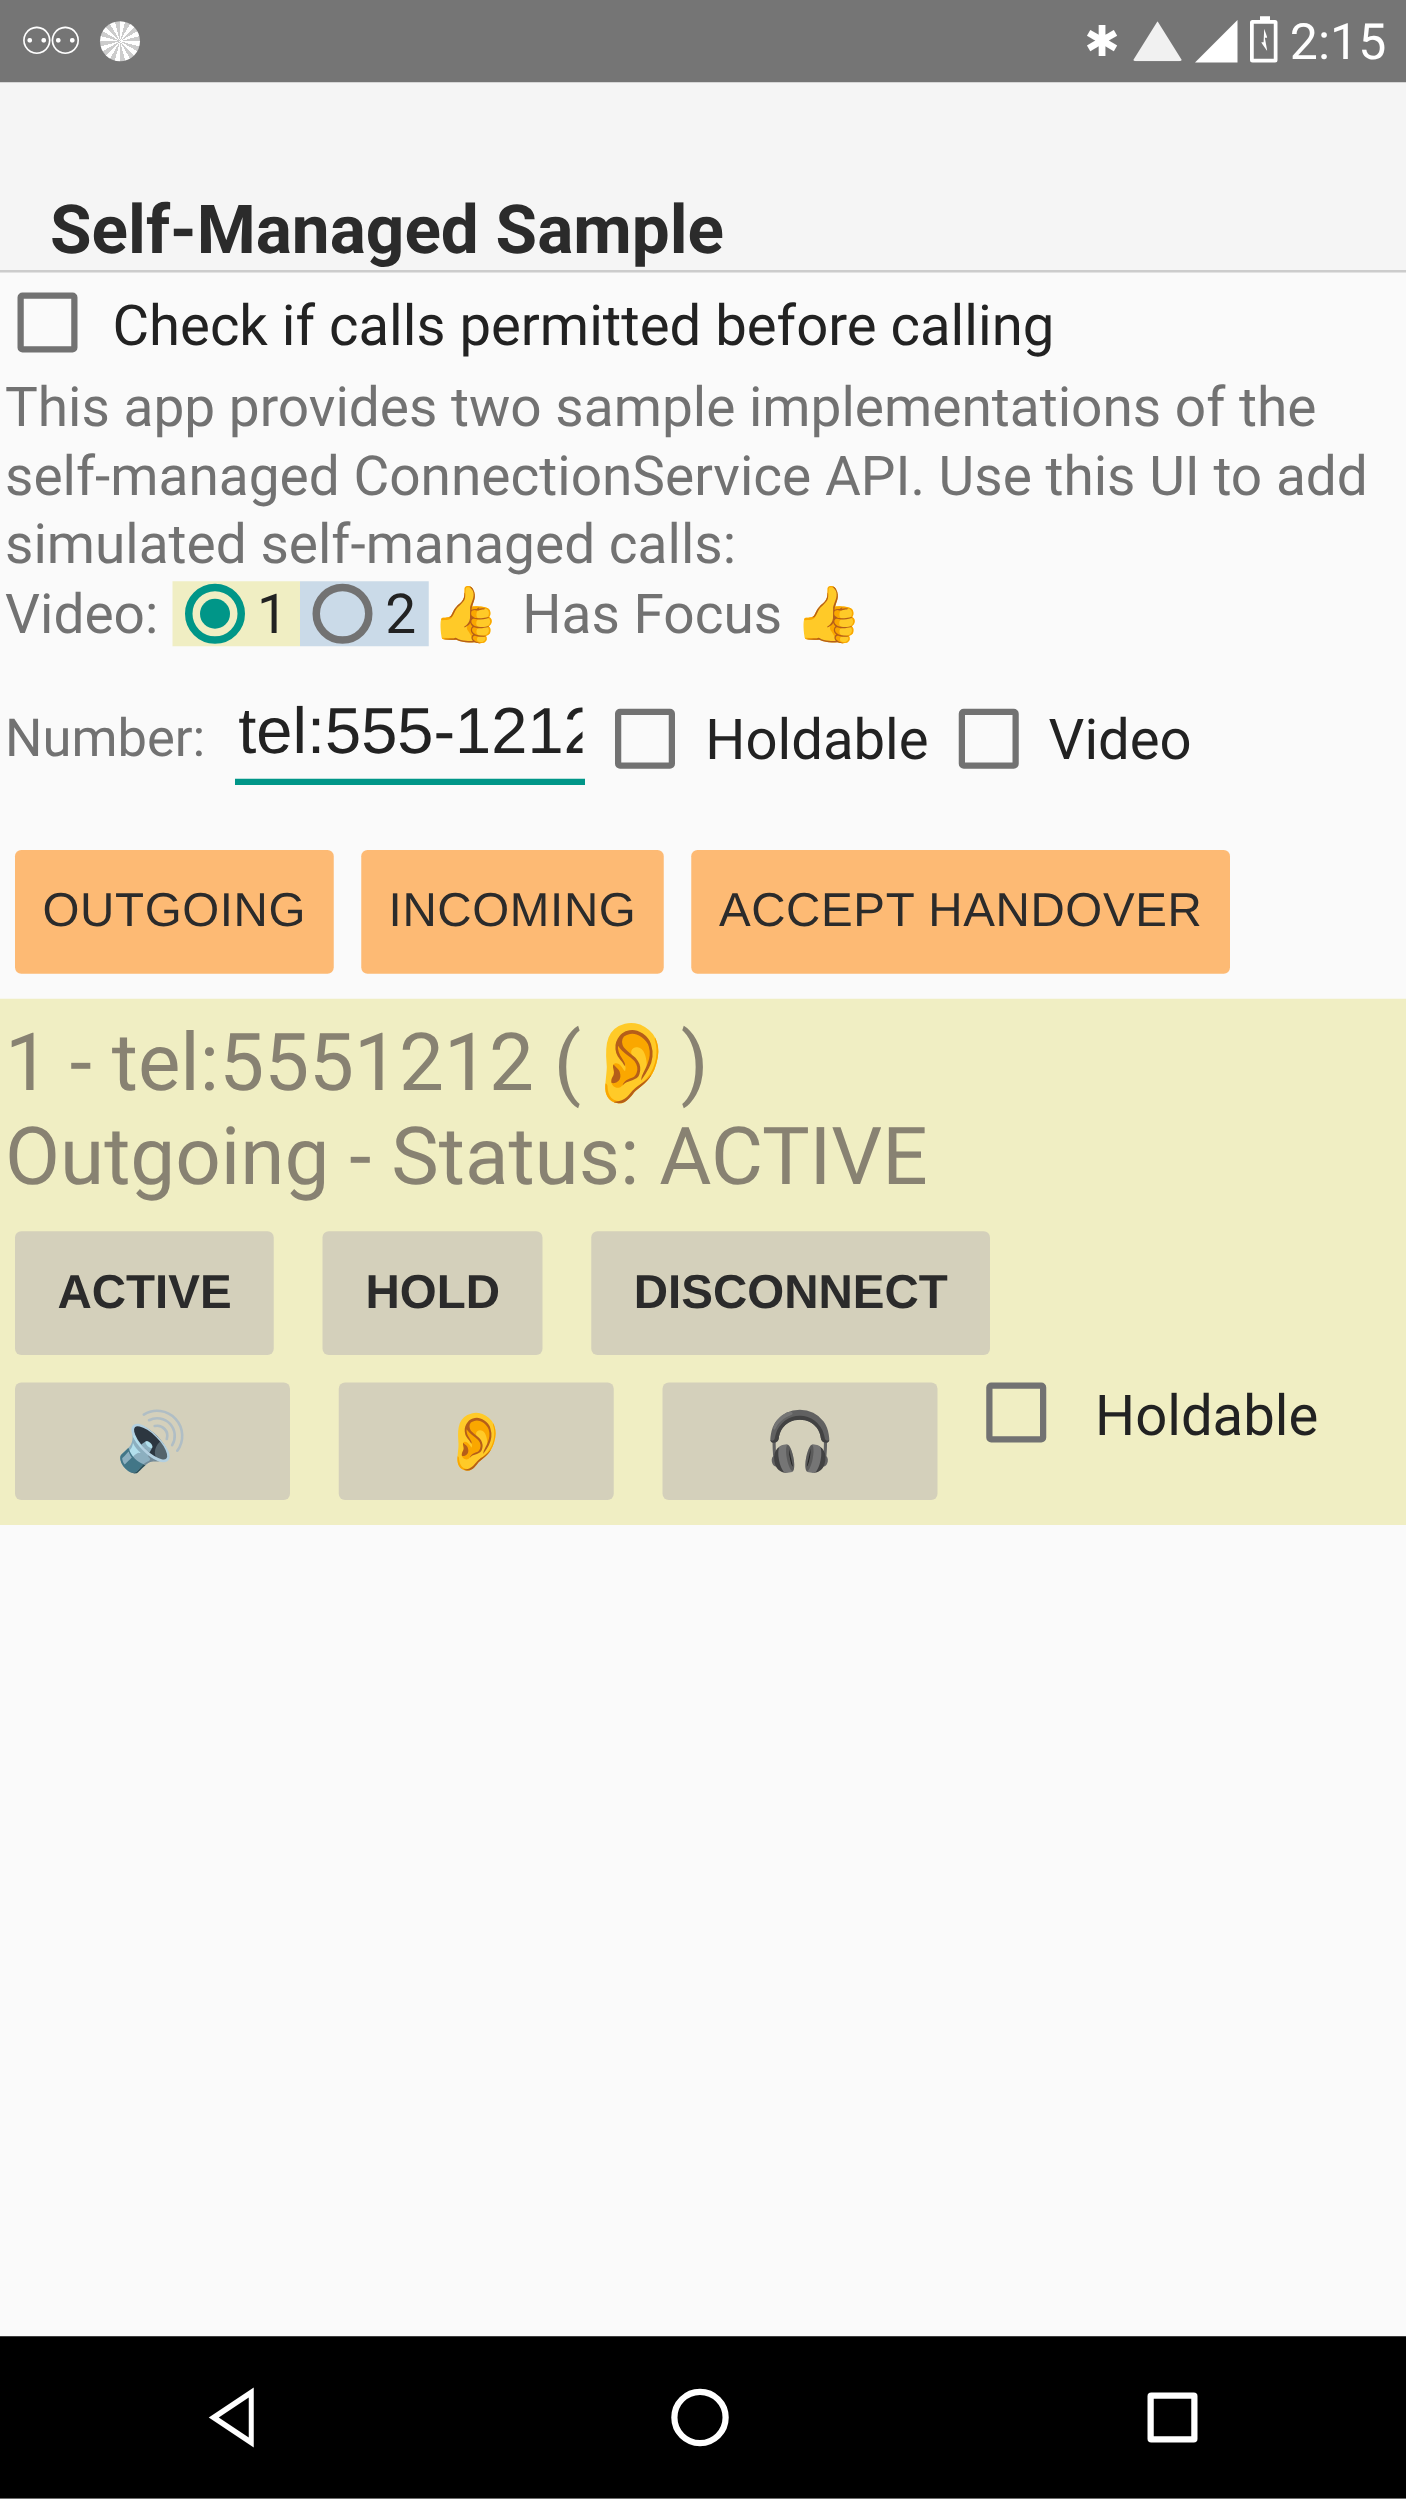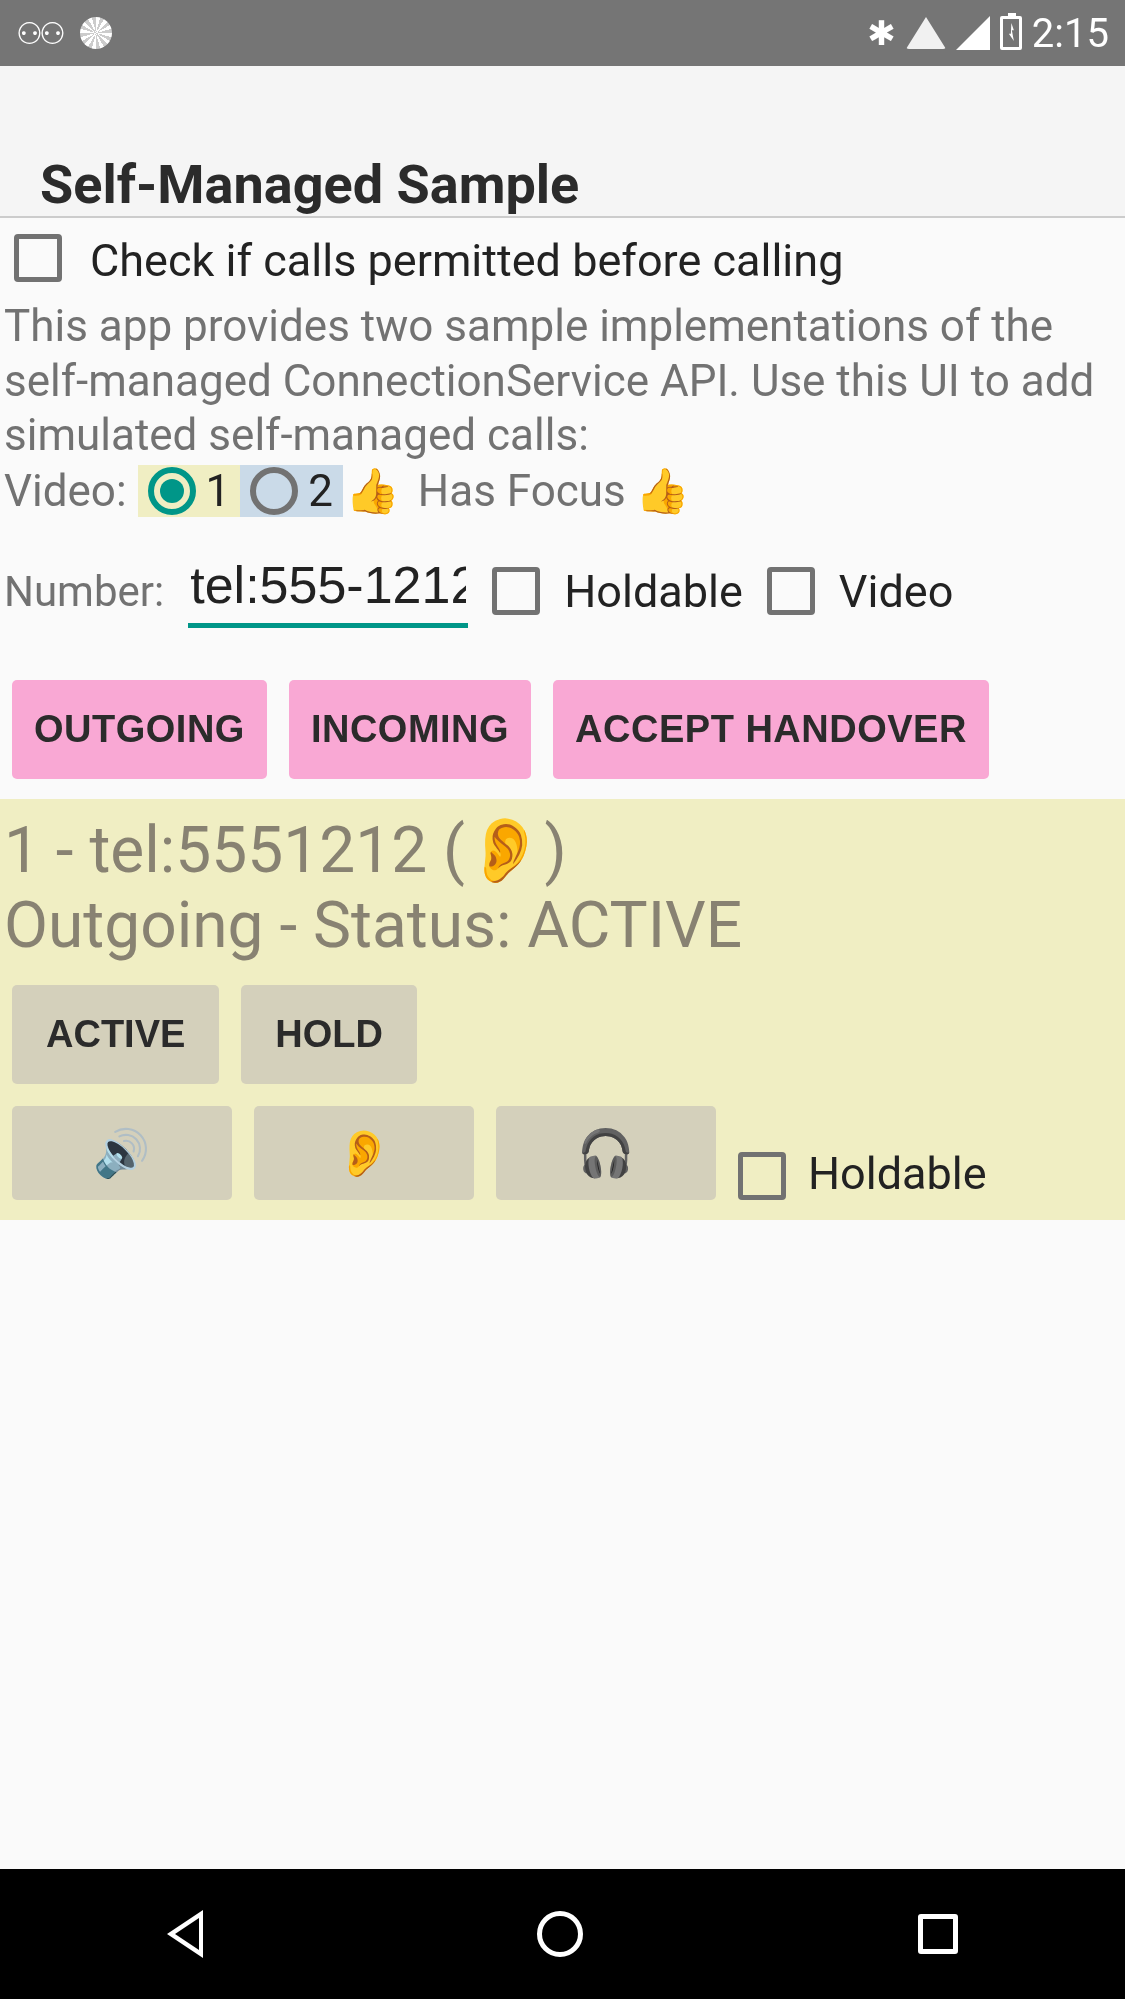--- a/index.html
+++ b/index.html
@@ -99,25 +99,25 @@
       padding: 0 2px 8px;
       width: 280px;
       outline: none;
     }
     .actions-row {
       display: flex;
       gap: 22px;
       padding: 42px 12px 20px;
     }
     .btn {
-      background: #f9a8d4;
+      background: #fdba74;
       border: none;
       border-radius: 5px;
       font-size: 38px;
-      font-weight: 700;
+      font-weight: 400;
       color: #2b2b2b;
       padding: 28px 22px;
       letter-spacing: 0.5px;
     }
     .call-card {
       background: #f0eec3;
       padding: 14px 0 20px;
     }
     .call-title {
       font-size: 64px;
@@ -125,23 +125,23 @@
       padding: 0 4px;
       display: flex; align-items: center; flex-wrap: wrap;
     }
     .call-status {
       font-size: 64px;
       color: #888272;
       padding: 0 4px;
     }
     .call-row {
       display: flex;
-      gap: 22px;
+      gap: 39px;
       padding: 22px 12px 0;
-      align-items: flex-end;
+      align-items: flex-start;
     }
     .btn2 {
       background: #d4d0bb;
       border: none;
       border-radius: 5px;
       font-size: 38px;
       font-weight: 600;
       color: #2b2b2b;
       padding: 28px 34px;
     }
@@ -262,20 +262,21 @@
   <div class="call-card">
     <div class="call-title">
       <span>1 - tel:5551212 ( </span>
       <span>👂</span>
       <span> )</span>
     </div>
     <div class="call-status">Outgoing - Status: ACTIVE</div>
     <div class="call-row">
       <button class="btn2">ACTIVE</button>
       <button class="btn2">HOLD</button>
+      <button class="btn2">DISCONNECT</button>
     </div>
     <div class="call-row">
       <button class="btn2 btn-emoji">🔊</button>
       <button class="btn2 btn-emoji">👂</button>
       <button class="btn2 btn-emoji">🎧</button>
       <div class="checkbox"></div>
       <span class="check-label">Holdable</span>
     </div>
   </div>
 </div>

